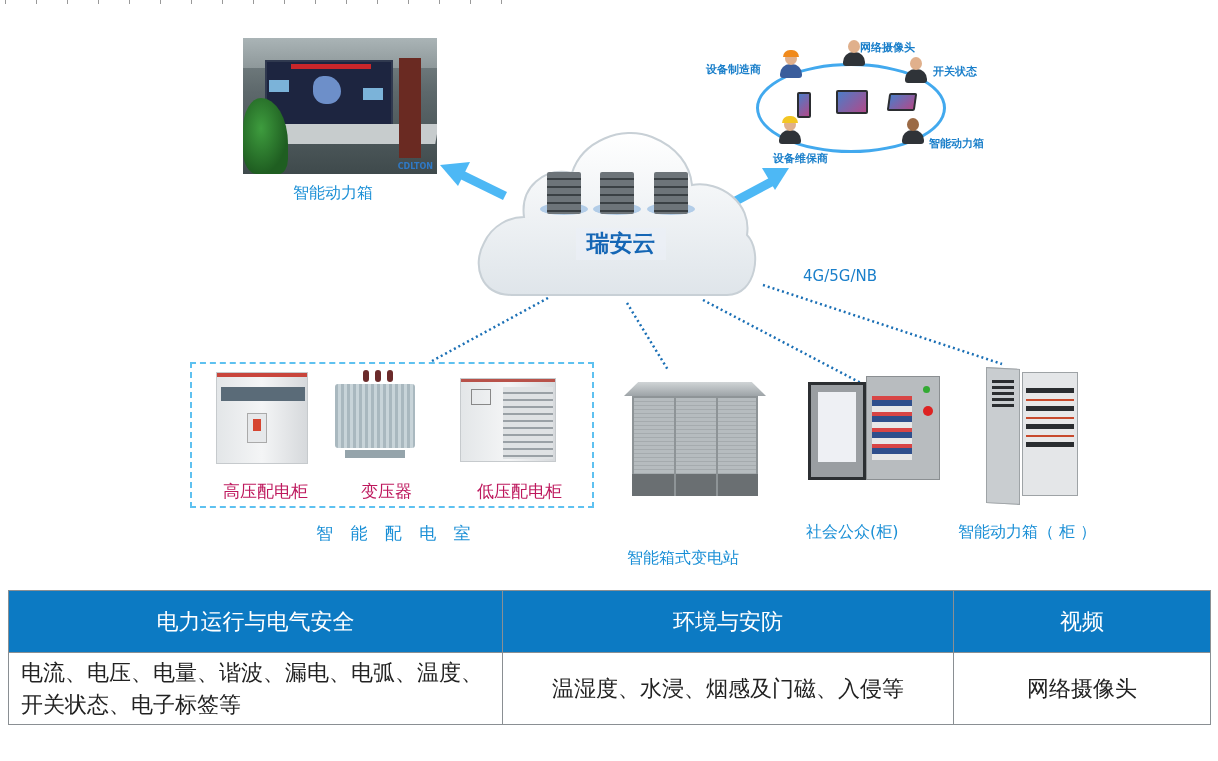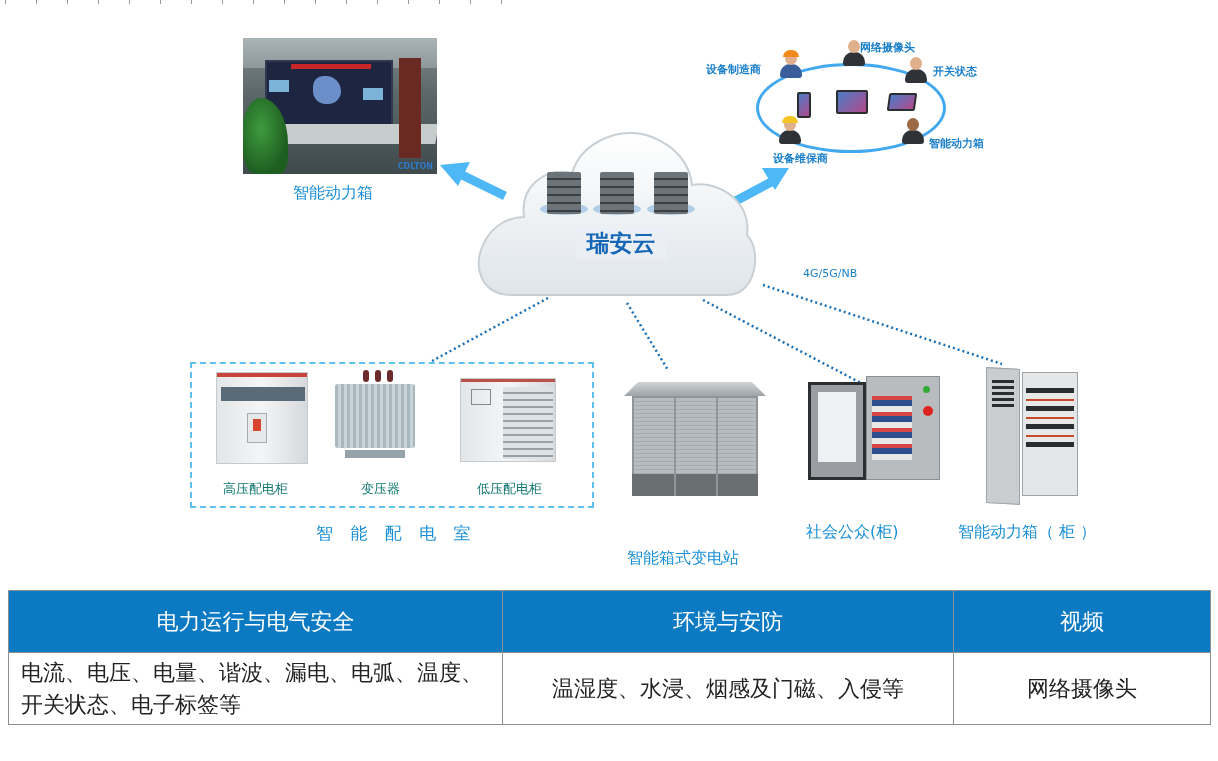--- a/index.html
+++ b/index.html
@@ -34,25 +34,25 @@
   #stake-ring { left: 756px; top: 63px; width: 190px; height: 90px; border: 3px solid #42a9ee; border-radius: 50%; }
   .stake-label { font-size: 11px; font-weight: bold; color: #1a7fca; white-space: nowrap; }
   .person { position:absolute; width:22px; height:26px; }
   .person .head { position:absolute; left:5px; top:0; width:12px; height:13px; border-radius:50%; background:#e0b08c; }
   .person .body { position:absolute; left:0; top:12px; width:22px; height:14px; border-radius:10px 10px 3px 3px; background:#2f3338; }
   .person .hat { position:absolute; left:3px; top:-2px; width:16px; height:7px; border-radius:8px 8px 0 0; }
   .device { position:absolute; background:#2b2d31; border-radius:2px; }
   .device .scr { position:absolute; left:2px; top:2px; right:2px; bottom:2px; background:linear-gradient(135deg,#4d7cc7,#b04a8a); }
 
   
-  #network-label { left: 803px; top: 267px; font-size: 11px; color: #1a7fca; text-align: center; }
+  #network-label { left: 803px; top: 267px; font-size: 15px; color: #1a7fca; text-align: center; }
 
   
   #room-box { left: 190px; top: 362px; width: 404px; height: 146px; border: 2px dashed #5ec1f0; }
-  .equip-label { font-size: 13px; color: #0f766e; white-space: nowrap; }
+  .equip-label { font-size: 17px; color: #be185d; white-space: nowrap; }
   #room-label { left: 316px; top: 522px; font-size: 17px; letter-spacing: 6px; }
   .group-label { font-size: 16px; color: #1a8fd6; white-space: nowrap; }
 
   .cabinet { position:absolute; background: linear-gradient(90deg,#e3e6e8,#f4f5f6 50%,#d6d9dc); border:1px solid #c6cacd; }
 
   
   #feature-table { left: 8px; top: 590px; width: 1202px; border-collapse: collapse; table-layout: fixed; }
   #feature-table th { background: #0c7ac3; color: #ffffff; font-weight: normal; font-size: 22px; height: 62px; border: 1px solid #8a8f93; }
   #feature-table td { font-size: 22px; color: #222; height: 72px; border: 1px solid #8a8f93; text-align:center; line-height: 32px; padding: 0 6px; }
   #feature-table td.left { text-align: left; padding-left: 12px; }

